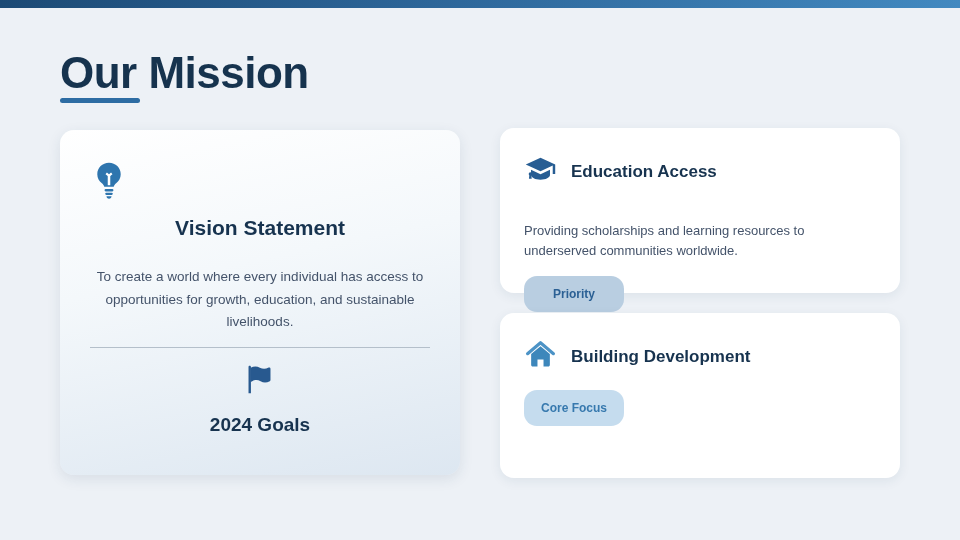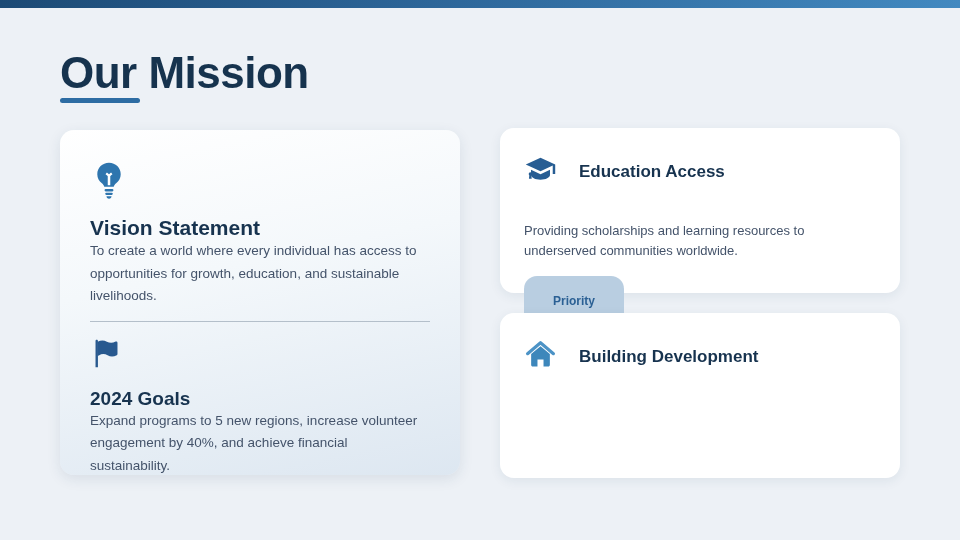--- a/index.html
+++ b/index.html
@@ -24,52 +24,53 @@
   }
 
   
   .mission-card {
     position: absolute; left: 60px; top: 130px;
     width: 400px; height: 345px;
     border-radius: 14px;
     background: linear-gradient(168deg, #ffffff 0%, #f4f8fb 40%, #dde7f1 100%);
     box-shadow: 0 4px 14px rgba(30, 60, 90, 0.10);
     padding: 30px;
+    text-align: center;
   }
   .mission-card .icon svg { display: block; }
   .mission-card h2 {
     margin-top: 16px; font-size: 21px; font-weight: 700; color: #17334f;
   }
   .mission-card h2.goals { margin-top: 14px; font-size: 19px; }
   .mission-card p {
-    margin-top: 0; font-size: 13.5px; line-height: 22.5px; color: #44536a;
+    margin-top: 26px; font-size: 13.5px; line-height: 22.5px; color: #44536a;
   }
   .divider {
     border: none; border-top: 1px solid #b4bfca;
     margin-top: 13px; width: 340px;
   }
   .mission-card .icon.flag { display: inline-block; margin-top: 14px; }
 
   
   .focus-card {
     position: absolute; left: 500px; width: 400px; height: 165px;
     background: #ffffff; border-radius: 14px;
     box-shadow: 0 3px 12px rgba(30, 60, 90, 0.08);
     padding: 25px 28px 0 24px;
   }
   .card-education { top: 128px; }
   .card-community { top: 313px; }
-  .card-header { display: flex; align-items: center; gap: 22px; }
+  .card-header { display: flex; align-items: center; gap: 14px; }
   .card-header h3 { font-size: 17px; font-weight: 700; color: #17334f; }
   .focus-card p {
     margin-top: 31px; font-size: 13px; line-height: 20px; color: #44536a;
   }
   .badge {
     display: inline-block; margin-top: 15px;
-    width: 100px; padding: 18px 0; text-align: center;
+    width: 100px; padding: 11px 0; text-align: center;
     border-radius: 13px; font-size: 12px; font-weight: 700;
   }
 </style>
 </head>
 <body>
 
 <div class="top-bar"></div>
 
 <h1 class="title">Our Mission</h1>
 <div class="title-underline"></div>
@@ -93,21 +94,20 @@
   <hr class="divider">
 
   <div>
     <span class="icon flag">
       <svg width="34" height="34" viewBox="0 0 24 24" fill="#28598f">
         <path d="M4.7 2.6c.5 0 .9.4.9.9V22H3.9V3.5c0-.5.3-.9.8-.9z"></path>
         <path d="M5.4 4.1c2.2-1.3 4.4-1.3 6.5-.1 2 1.1 4 1.1 6.2-.1.6-.3 1.3.1 1.3.8v8c0 .3-.2.7-.5.8-2.2 1.3-4.4 1.3-6.5.1-2-1.1-4-1.1-6.2.1l-.8.4z"></path>
       </svg>
     </span>
     <h2 class="goals">2024 Goals</h2>
-    <p>Expand programs to 5 new regions, increase volunteer engagement by 40%, and achieve financial sustainability.</p>
   </div>
 </section>
 
 <section class="focus-card card-education">
   <div class="card-header">
     <span class="icon">
       <svg width="33" height="33" viewBox="0 0 24 24" fill="#275d93">
         <path d="M12 3.4 1.3 8.3 12 13.2l8.9-4.1v6.1h1.8V8.3z"></path>
         <path d="M5.1 12.2V16c0 1.9 3.1 3.4 6.9 3.4s6.9-1.5 6.9-3.4v-3.8L12 15.4z"></path>
         <circle cx="4.6" cy="15.2" r="1.2"></circle>
@@ -123,13 +123,14 @@
 <section class="focus-card card-community">
   <div class="card-header">
     <span class="icon">
       <svg width="33" height="33" viewBox="0 0 24 24">
         <path d="M2.6 11.4 12 3.4l9.4 8" fill="none" stroke="#4c93c6" stroke-width="2.3" stroke-linecap="round" stroke-linejoin="round"></path>
         <path d="M5.2 11.7 12 6l6.8 5.7v7.9c0 .6-.5 1.1-1.1 1.1h-3.5v-5.1h-4.4v5.1H6.3c-.6 0-1.1-.5-1.1-1.1z" fill="#3d87bb"></path>
       </svg>
     </span>
     <h3>Building Development</h3>
   </div>
+  <span class="badge" style="background-color: rgb(197, 220, 238); color: rgb(55, 121, 174);">Core Focus</span>
 </section>
 
 </body></html>

